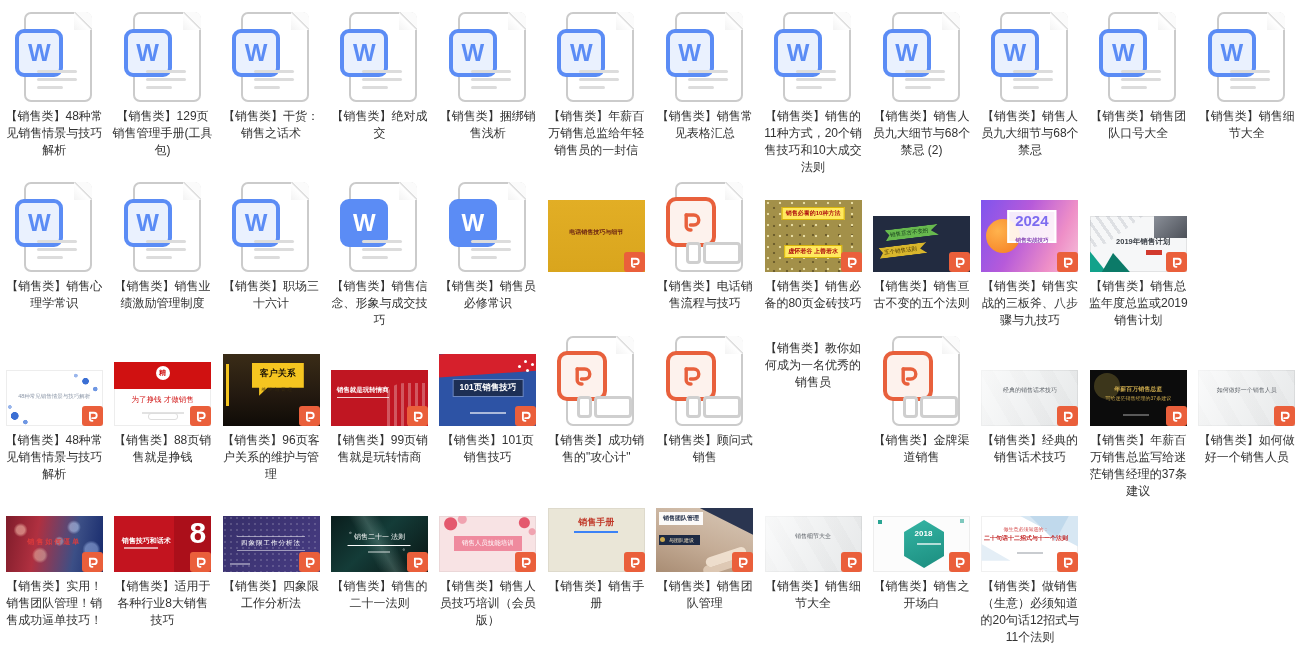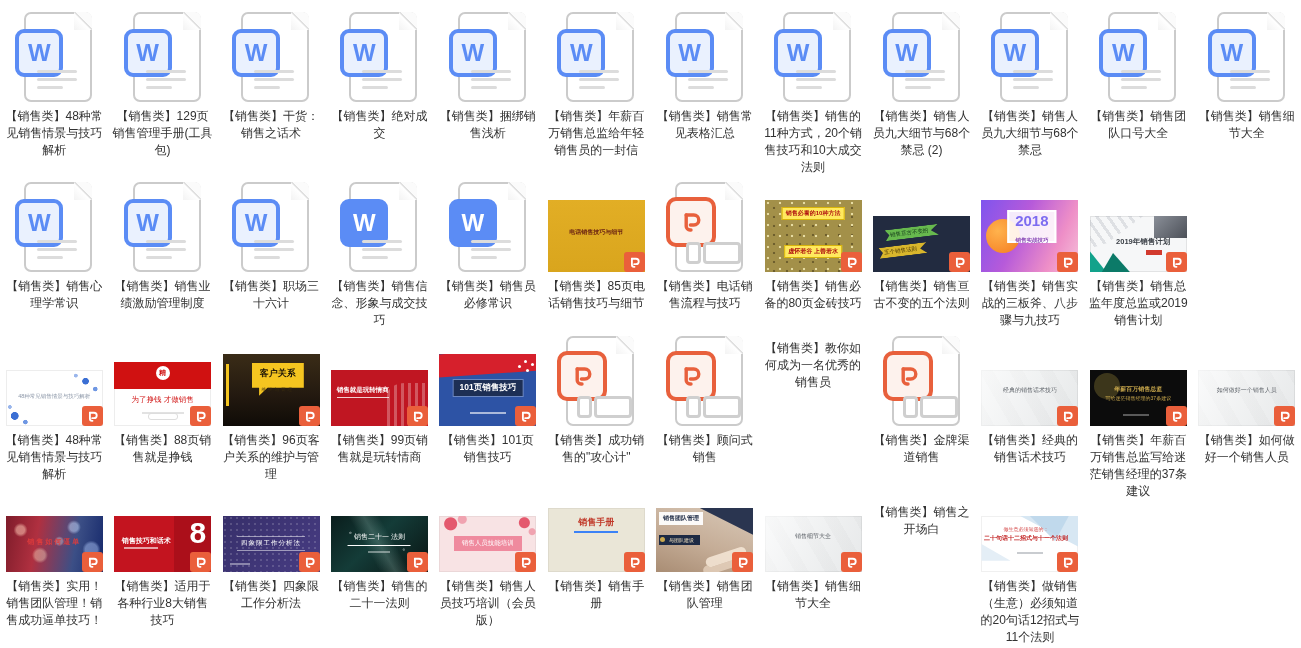--- a/index.html
+++ b/index.html
@@ -421,21 +421,20 @@
             <span class="pbadge">
               <span style="color:#fff;display:flex">
                 <svg width="13" height="13" viewBox="0 0 24 24" fill="none" stroke="currentColor" stroke-width="3.4" stroke-linecap="round">
                   <path d="M7.2 5h7.6a5 5 0 1 1 0 10h-3.4"></path>
                   <path d="M7.2 5v11.2a3.8 3.8 0 0 0 3.8 3.8h1"></path>
                 </svg>
               </span>
             </span>
           </div>
         </div>
-        <div class="label">【销售类】85页电话销售技巧与细节</div>
       </div>
       <div class="cell">
         <div class="media">
           <div class="fico">
             <i class="fold"></i>
             <span class="pbig">
               <svg width="24" height="24" viewBox="0 0 24 24" fill="none" stroke="currentColor" stroke-width="3.4" stroke-linecap="round">
                 <path d="M7.2 5h7.6a5 5 0 1 1 0 10h-3.4"></path>
                 <path d="M7.2 5v11.2a3.8 3.8 0 0 0 3.8 3.8h1"></path>
               </svg>
@@ -476,21 +475,21 @@
                 </svg>
               </span>
             </span>
           </div>
         </div>
         <div class="label">【销售类】销售亘古不变的五个法则</div>
       </div>
       <div class="cell">
         <div class="media">
           <div class="thumb s-2020 sz-tall">
-            <span class="tt tt0">2018</span>
+            <span class="tt tt0">2024</span>
             <span class="tt tt1">销售实战技巧</span>
             <i class="dd d1"></i>
             <span class="pbadge">
               <span style="color:#fff;display:flex">
                 <svg width="13" height="13" viewBox="0 0 24 24" fill="none" stroke="currentColor" stroke-width="3.4" stroke-linecap="round">
                   <path d="M7.2 5h7.6a5 5 0 1 1 0 10h-3.4"></path>
                   <path d="M7.2 5v11.2a3.8 3.8 0 0 0 3.8 3.8h1"></path>
                 </svg>
               </span>
             </span>
@@ -843,20 +842,36 @@
                   <path d="M7.2 5h7.6a5 5 0 1 1 0 10h-3.4"></path>
                   <path d="M7.2 5v11.2a3.8 3.8 0 0 0 3.8 3.8h1"></path>
                 </svg>
               </span>
             </span>
           </div>
         </div>
         <div class="label">【销售类】销售细节大全</div>
       </div>
       <div class="cell">
+        <div class="media">
+          <div class="thumb s-2018 sz-wide">
+            <span class="tt tt0">2018</span>
+            <i class="dd d1"></i>
+            <i class="dd d2"></i>
+            <i class="dd d3"></i>
+            <span class="pbadge">
+              <span style="color:#fff;display:flex">
+                <svg width="13" height="13" viewBox="0 0 24 24" fill="none" stroke="currentColor" stroke-width="3.4" stroke-linecap="round">
+                  <path d="M7.2 5h7.6a5 5 0 1 1 0 10h-3.4"></path>
+                  <path d="M7.2 5v11.2a3.8 3.8 0 0 0 3.8 3.8h1"></path>
+                </svg>
+              </span>
+            </span>
+          </div>
+        </div>
         <div class="label">【销售类】销售之开场白</div>
       </div>
       <div class="cell">
         <div class="media">
           <div class="thumb s-20ju sz-wide">
             <span class="tt tt0">做生意必须知道的：</span>
             <span class="tt tt1">二十句话十二招式与十一个法则</span>
             <i class="dd d1"></i>
             <i class="dd d2"></i>
             <i class="dd d3"></i>

